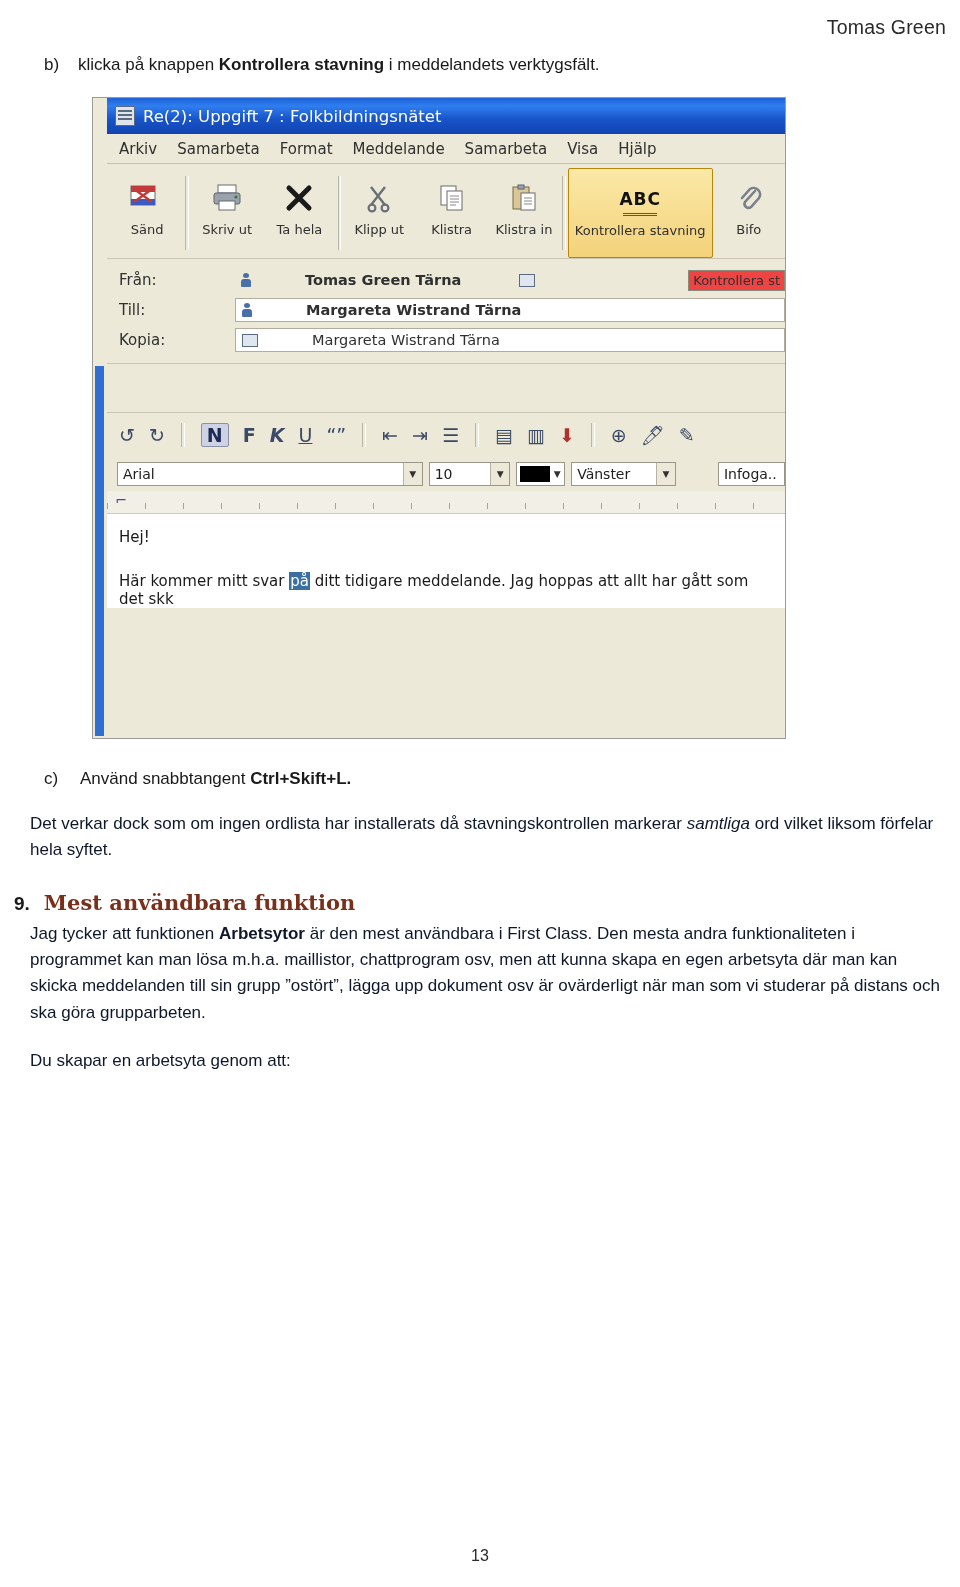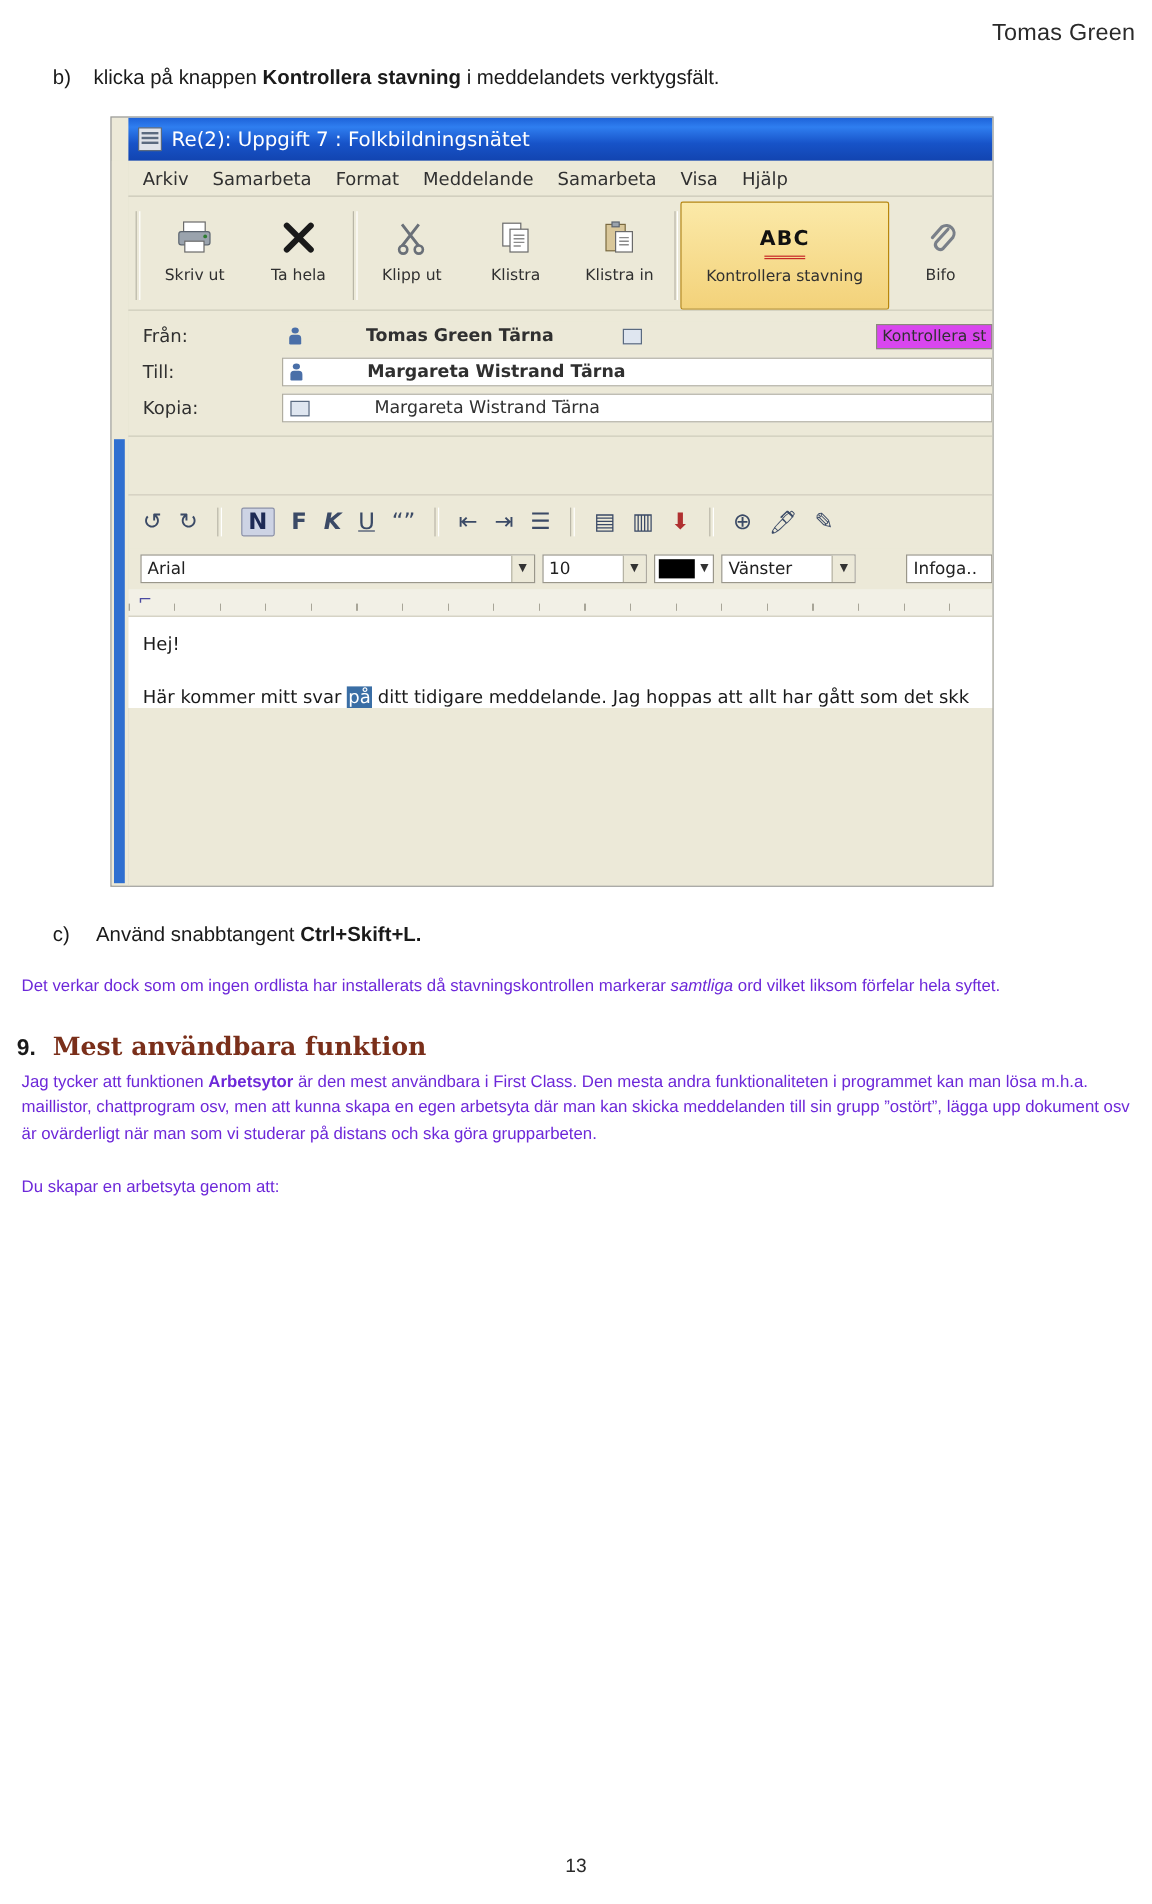--- a/index.html
+++ b/index.html
@@ -45,21 +45,20 @@
   
   .shot {
     margin: 22px 0 0 78px;
     width: 692px;
     height: 640px;
     border: 1px solid #9a9a9a;
     background: #ece9d8;
     position: relative;
     overflow: hidden;
     font-family: "DejaVu Sans", sans-serif;
-    padding-left: 42px;
   }
   .shot-inner {
     position: absolute;
     left: 14px; top: 0; right: 0; bottom: 0;
     background: #ece9d8;
   }
   .titlebar {
     height: 36px;
     background: linear-gradient(180deg,#1d62d8 0%, #2f7ef0 22%, #1753c8 60%, #1244b0 100%);
     display: flex;
@@ -309,24 +308,24 @@
 
   
   .item-c {
     margin: 30px 0 0 30px;
     font-size: 17px;
     display: flex;
     gap: 12px;
   }
   .item-c .marker { width: 24px; flex: none; }
   .para {
-    margin: 22px 0 0 4px;
-    font-size: 14px;
+    margin: 22px 0 0 16px;
+    font-size: 17px;
     line-height: 1.55;
-    color: #6d28d9;
+    color: #0f172a;
   }
   .para em { font-style: italic; }
   h2.section {
     margin: 26px 0 6px 0;
     font-size: 21px;
     font-family: "DejaVu Serif", serif;
     color: #7a2f1a;
     font-weight: bold;
   }
   h2.section .num {
@@ -375,20 +374,31 @@
           <span>Arkiv</span>
           <span>Samarbeta</span>
           <span>Format</span>
           <span>Meddelande</span>
           <span>Samarbeta</span>
           <span>Visa</span>
           <span>Hjälp</span>
         </div>
 
         <div class="toolbar">
+          <div class="tb-btn">
+            <span class="glyph">
+              <svg width="34" height="30" viewBox="0 0 34 30" aria-hidden="true">
+                <rect x="1" y="3" width="24" height="19" fill="#ffffff" stroke="#6a6a6a"></rect>
+                <rect x="1" y="3" width="24" height="6" fill="#c23b3b"></rect>
+                <rect x="1" y="16" width="24" height="6" fill="#3b5bc2"></rect>
+                <path d="M4 6 L22 19 M22 6 L4 19" stroke="#c23b3b" stroke-width="2.5"></path>
+              </svg>
+            </span>
+            <span class="lbl">Sänd</span>
+          </div>
           <div class="tb-sep"></div>
           <div class="tb-btn">
             <span class="glyph">
               <svg width="32" height="30" viewBox="0 0 32 30" aria-hidden="true">
                 <rect x="7" y="2" width="18" height="8" fill="#ffffff" stroke="#6a6a6a"></rect>
                 <rect x="3" y="10" width="26" height="11" rx="2" fill="#9aa3ad" stroke="#5c6570"></rect>
                 <rect x="8" y="18" width="16" height="9" fill="#ffffff" stroke="#6a6a6a"></rect>
                 <circle cx="25" cy="14" r="1.6" fill="#2e7d32"></circle>
               </svg>
             </span>
@@ -450,21 +460,21 @@
         </div>
 
         <div class="hdr-area">
           <div class="hdr-row">
             <span class="lab">Från:</span>
             <span class="fld flat">
               <span class="person-icon"></span>
               <b>Tomas Green Tärna</b>
               <span class="card-icon" style="margin-left:10px;"></span>
               <span style="margin-left:auto; display:flex; align-items:center;">
-                <span style="border:1px solid #8a8a7a;background:#d946ef;font-size:13px;padding:2px 4px;">Kontrollera st</span>
+                <span style="border:1px solid #8a8a7a;background:#ef4444;font-size:13px;padding:2px 4px;">Kontrollera st</span>
               </span>
             </span>
           </div>
           <div class="hdr-row">
             <span class="lab">Till:</span>
             <span class="fld">
               <span class="person-icon"></span>
               <b>Margareta Wistrand Tärna</b>
             </span>
           </div>

